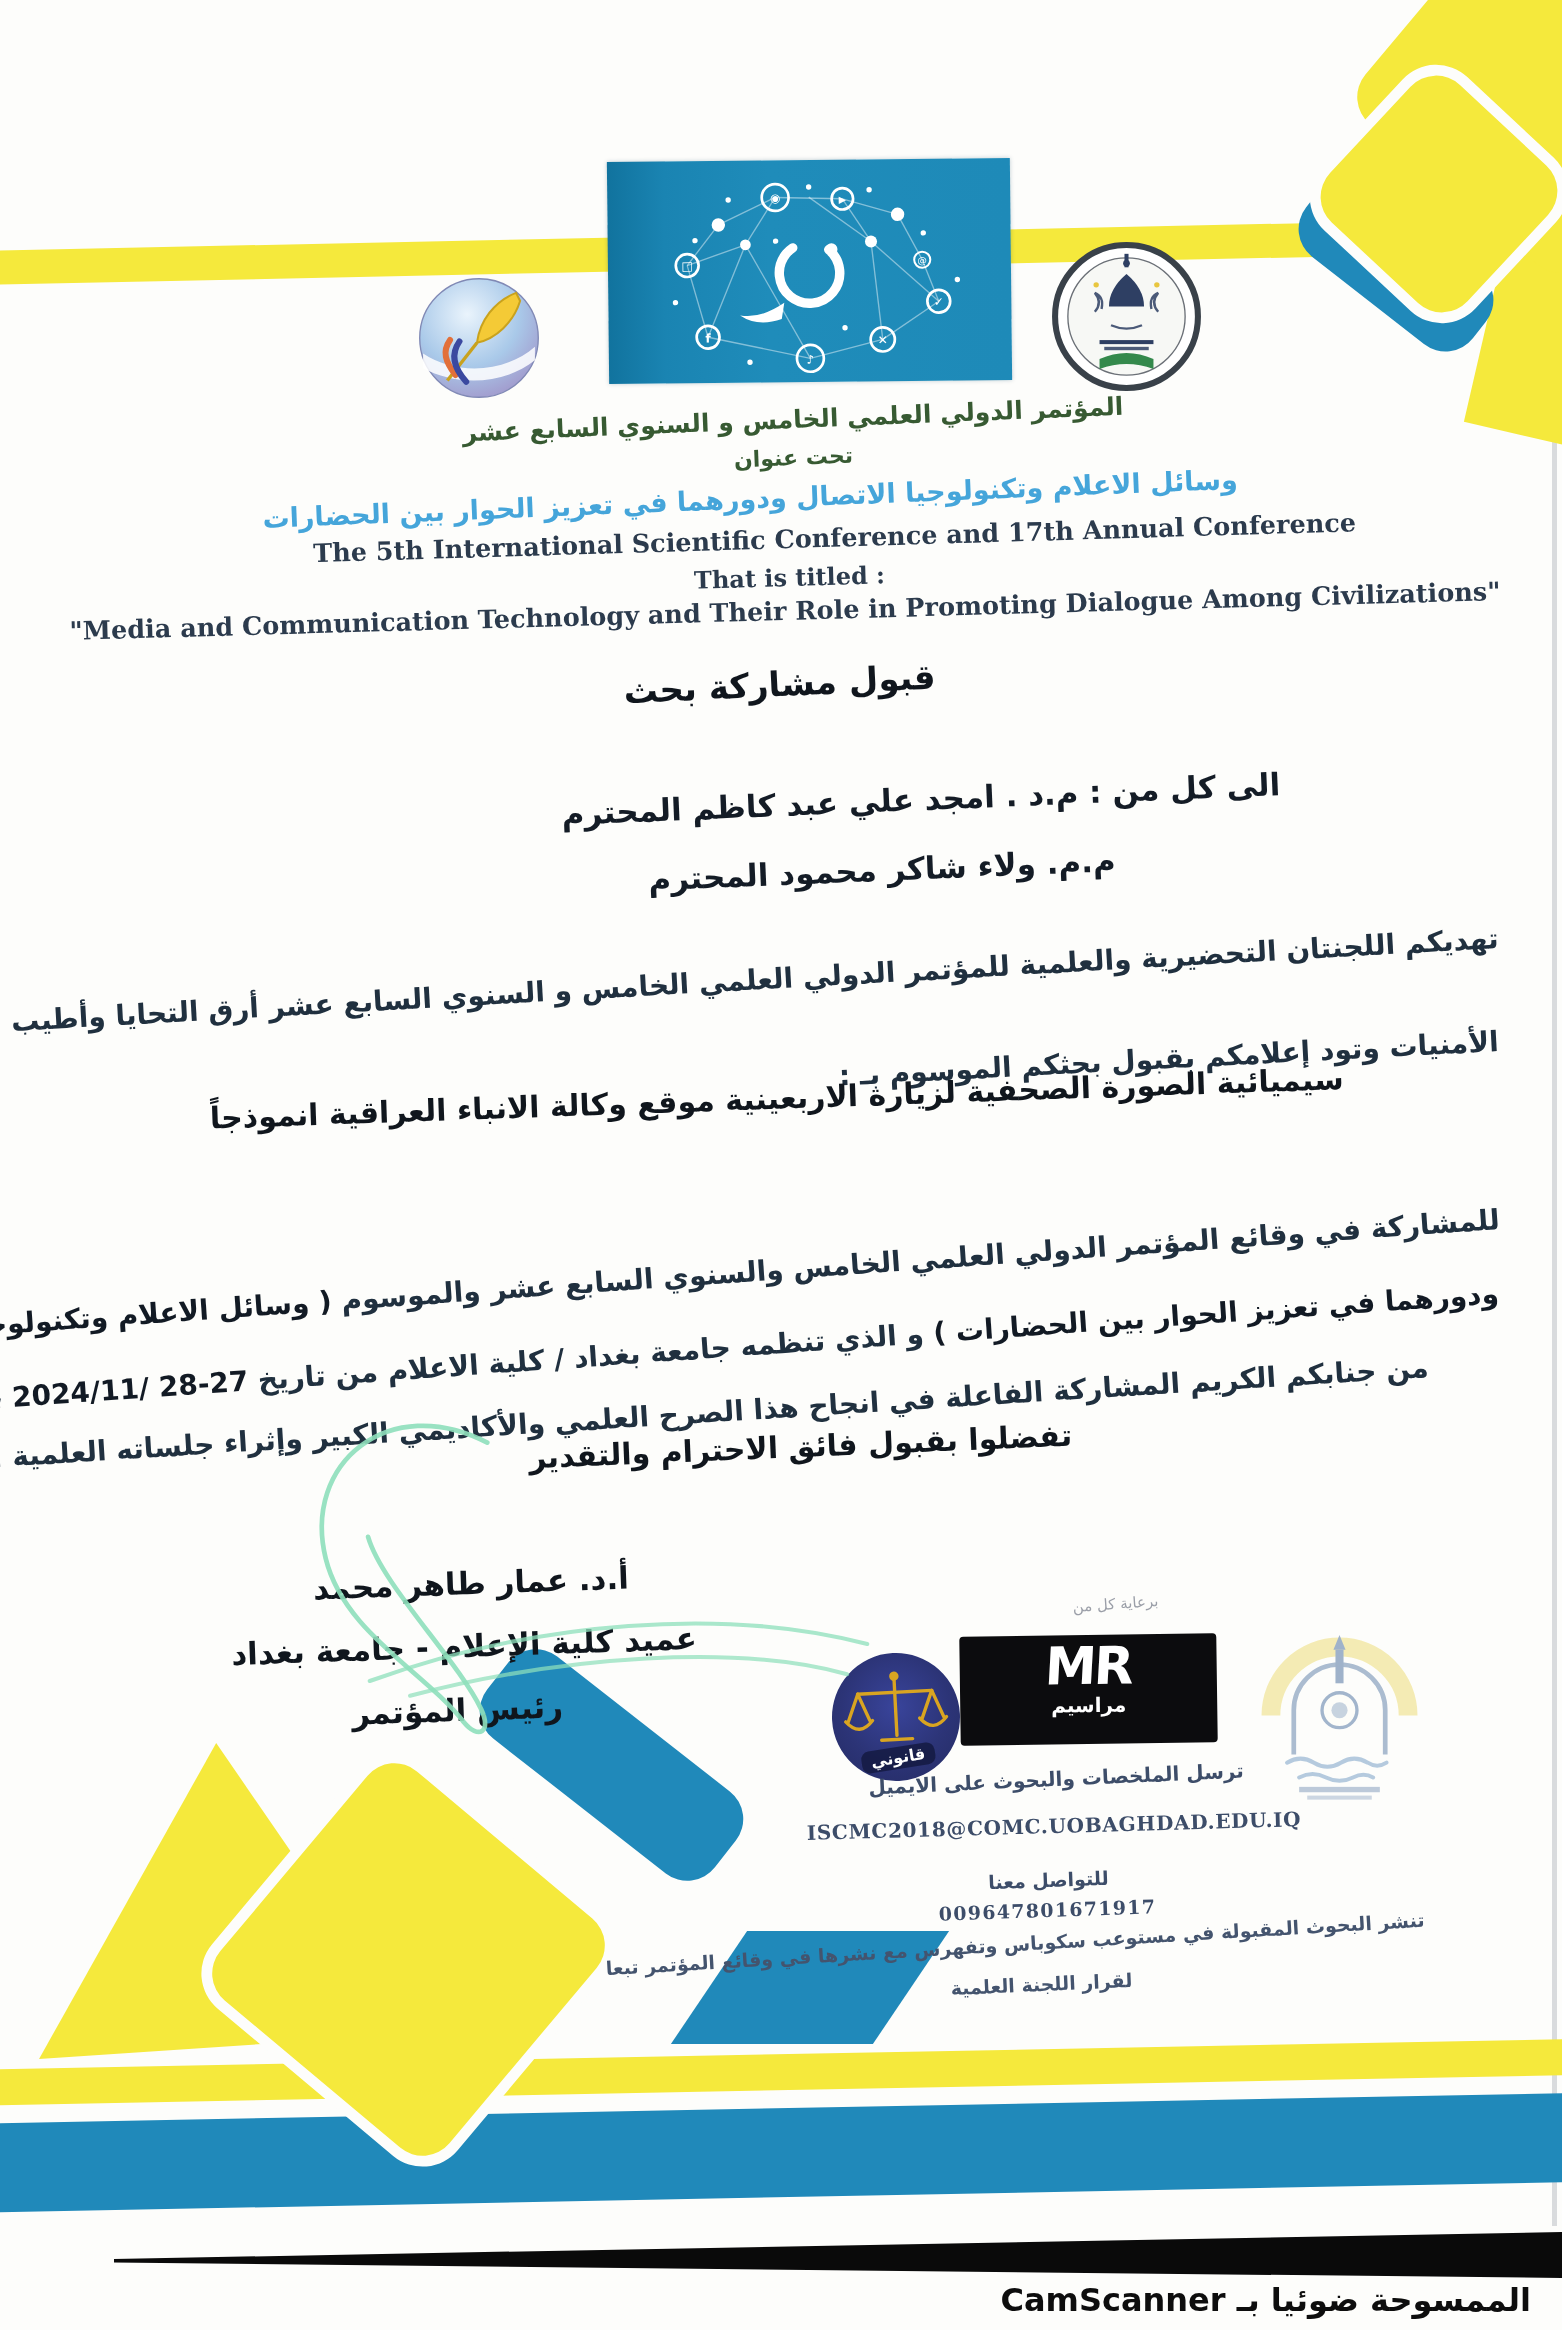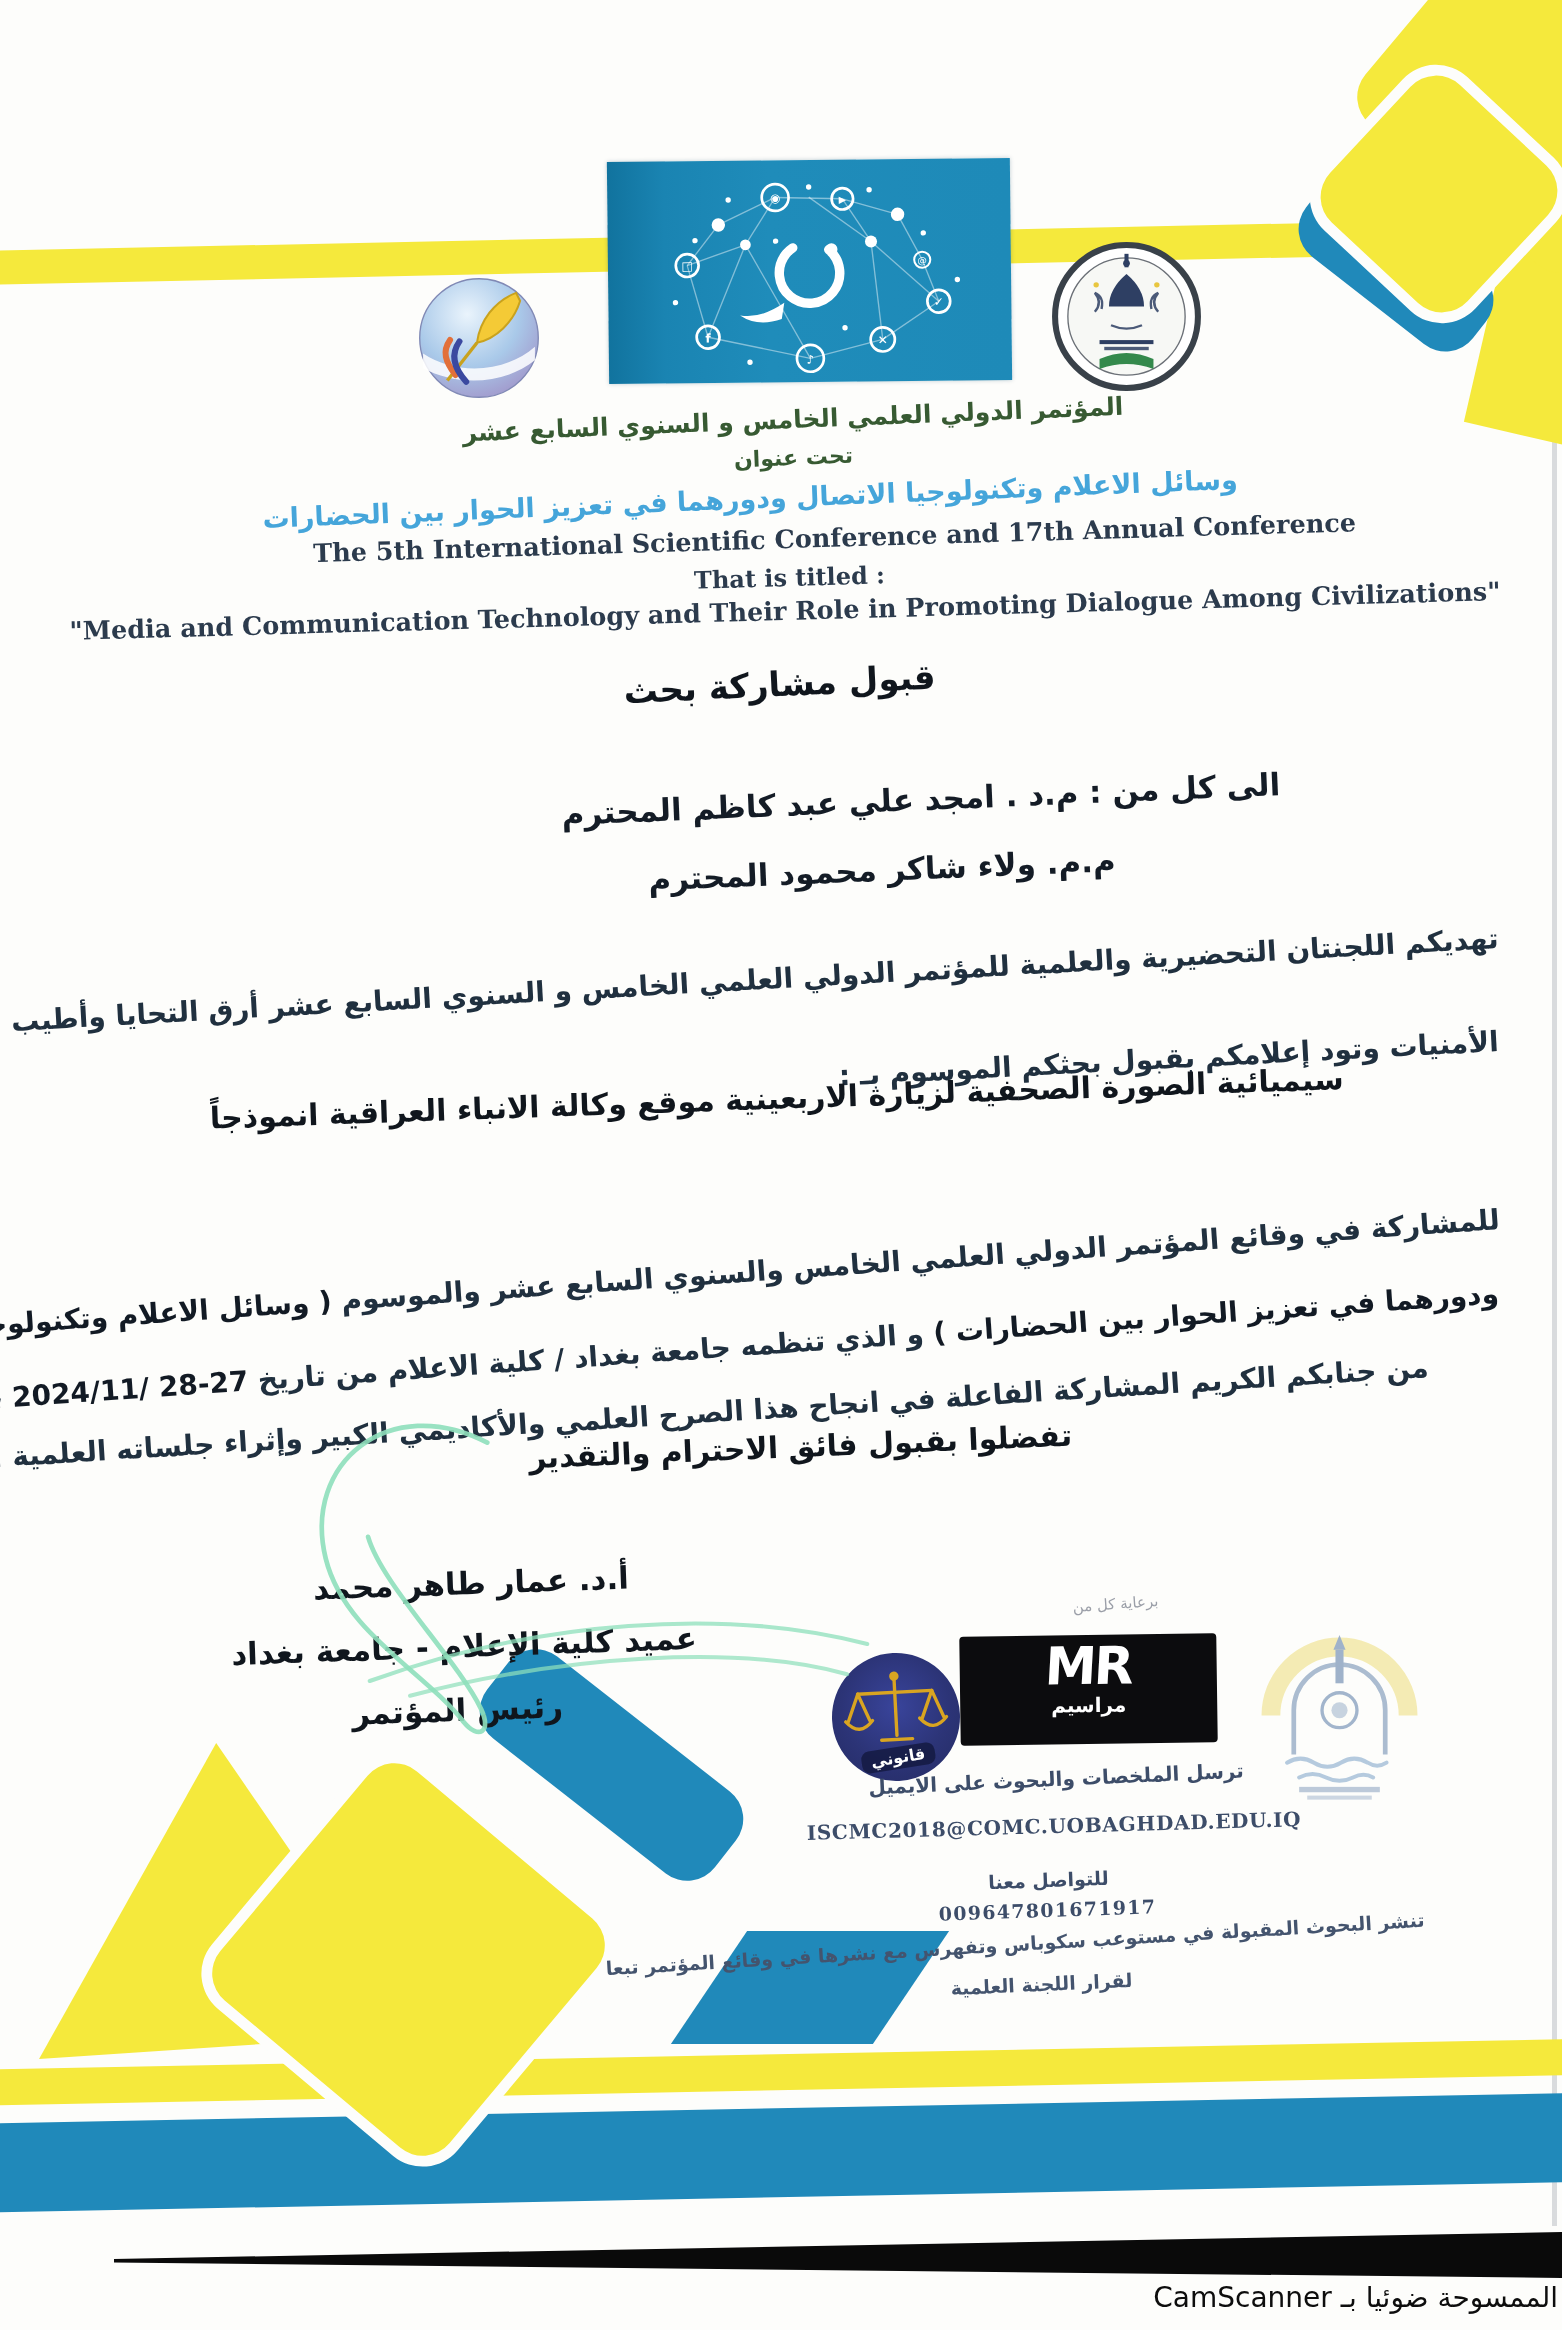--- a/index.html
+++ b/index.html
@@ -264,16 +264,16 @@
   </div>
 
   <div class="txt rtl ctr" style="left:787px; top:1767px; width:538px; font-size:20px; font-weight:700; color:#3d4d69; transform:rotate(-2.6deg); z-index:5;">ترسل الملخصات والبحوث على الايميل</div>
   <div class="txt ctr serif" style="left:718px; top:1814px; width:672px; font-size:20px; font-weight:700; letter-spacing:0.7px; color:#3d4d69; transform:rotate(-1.6deg); z-index:5;">ISCMC2018@COMC.UOBAGHDAD.EDU.IQ</div>
   <div class="txt rtl ctr" style="left:847px; top:1869px; width:403px; font-size:19px; font-weight:700; color:#3d4d69; transform:rotate(-2.2deg); z-index:5;">للتواصل معنا</div>
   <div class="txt ctr serif" style="left:846px; top:1899px; width:403px; font-size:19px; font-weight:700; letter-spacing:1.3px; color:#3d4d69; transform:rotate(-2deg); z-index:5;">009647801671917</div>
   <div class="txt rtl ctr" style="left:672px; top:1931px; width:753px; font-size:19px; font-weight:600; color:#44546e; transform:rotate(-3.4deg); z-index:5;">تنشر البحوث المقبولة في مستوعب سكوباس وتفهرس مع نشرها في وقائع المؤتمر  تبعا</div>
   <div class="txt rtl ctr" style="left:840px; top:1973px; width:403px; font-size:19px; font-weight:600; color:#44546e; transform:rotate(-2.6deg); z-index:5;">لقرار اللجنة العلمية</div>
 
   <div class="black-wedge" style="z-index:7;"></div>
-  <div class="txt rtl" style="right:4px; top:2281px; font-size:28px; font-weight:400; color:#0d0d0d; z-index:7;">الممسوحة ضوئيا بـ CamScanner</div>
+  <div class="txt rtl" style="right:31px; top:2281px; font-size:32px; font-weight:700; color:#0d0d0d; z-index:7;">الممسوحة ضوئيا بـ CamScanner</div>
 
 </div>
 
 
 </body></html>

